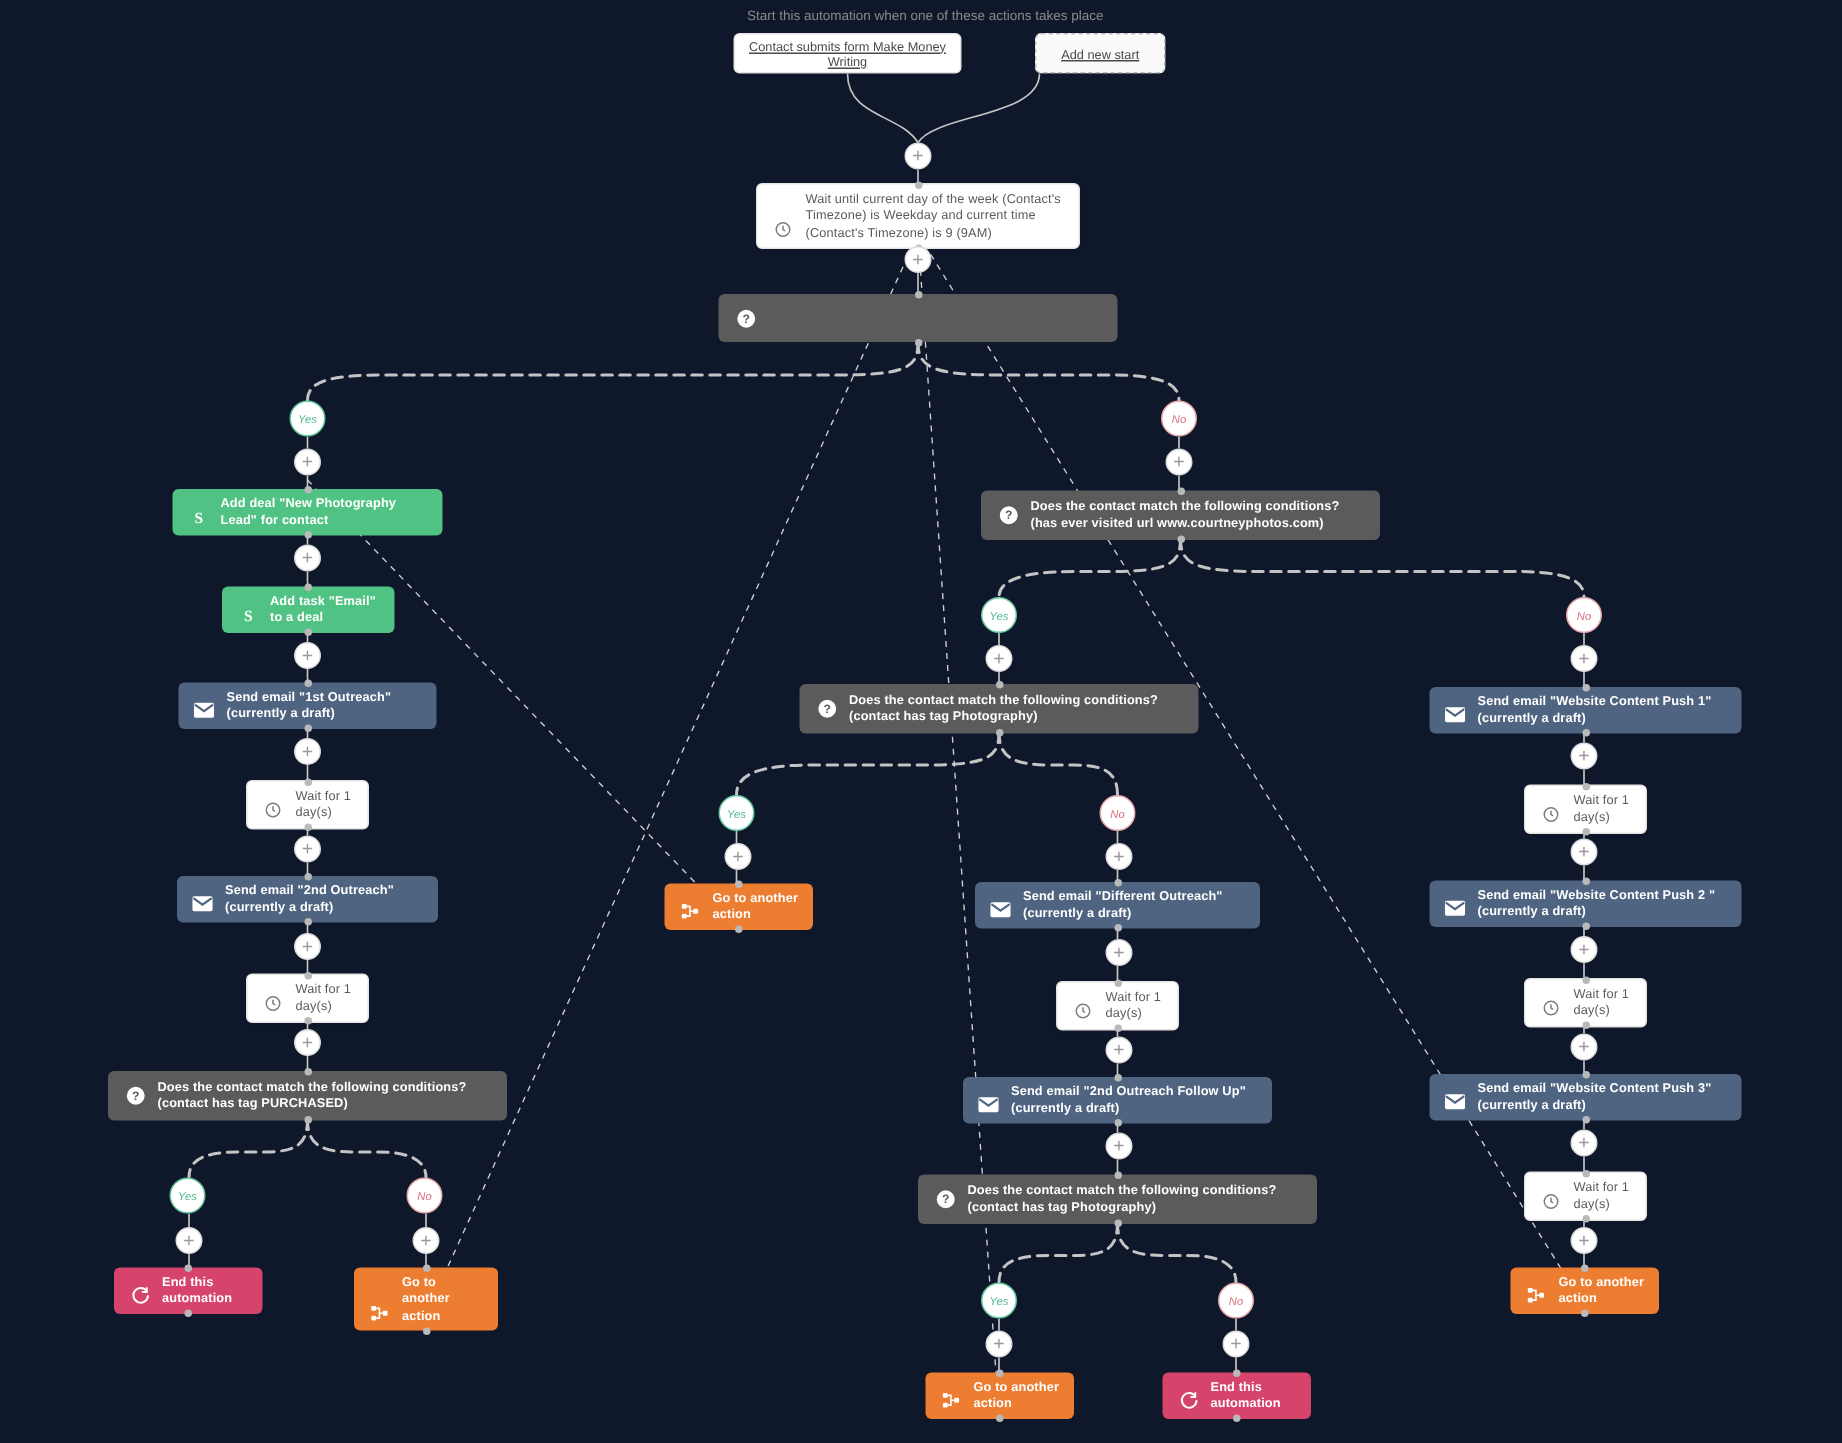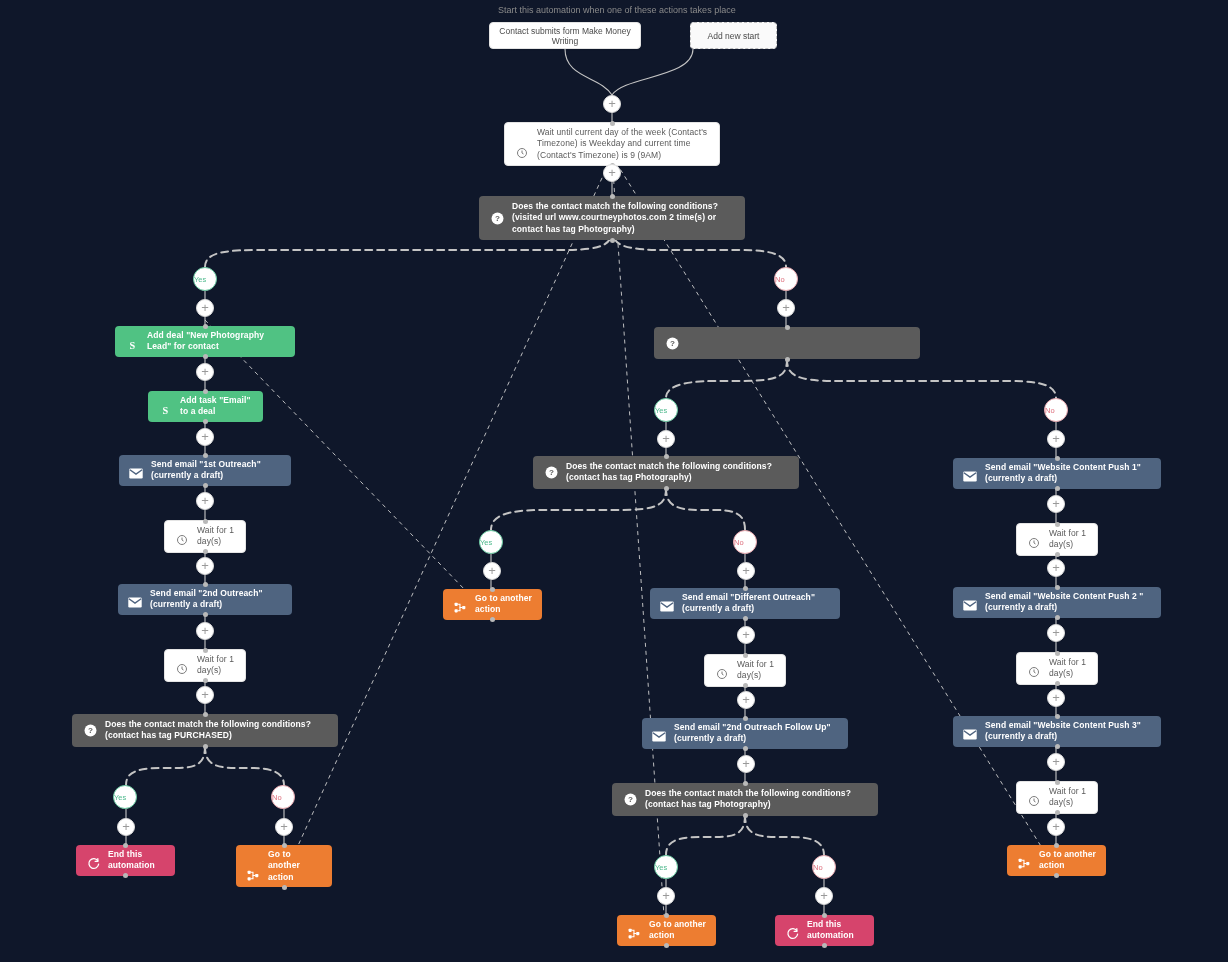--- a/index.html
+++ b/index.html
@@ -65,20 +65,21 @@
     align-items: center;
     justify-content: center;
     background: #ffffff;
     border: 1px solid #e3e3e3;
     border-radius: 4px;
     font-size: 8.5px;
     color: #4a4a4a;
     box-shadow: 0 1px 2px rgba(0,0,0,0.05);
     text-align: center;
     padding: 0 8px;
+    text-decoration: underline;
   }
   .start-node.dashed {
     border: 1px dashed #bdbdbd;
     background: #fafafa;
     box-shadow: none;
     margin-left: 40px;
   }
 
   
   .n-deal  { background: #50c283; color: #ffffff; font-weight: bold; }
@@ -129,21 +130,22 @@
   
   .branch {
     position: absolute;
     width: 24px;
     height: 24px;
     box-sizing: border-box;
     border-radius: 50%;
     background: #ffffff;
     font-size: 7.5px;
     line-height: 23px;
-    text-align: left;
+    text-align: center;
+    font-style: italic;
   }
   .branch.yes { border: 1px solid #67c9a0; color: #4eb98c; }
   .branch.no  { border: 1px solid #e8a7ad; color: #dd6d7b; }
 
   .ico svg { display: block; }
 </style>
 </head>
 <body>
 
 <div id="canvas">
@@ -260,21 +262,20 @@
       <span class="nub top"></span>
       <span class="nub bot"></span>
     </div>
     <div class="node n-cond" style="left: 479px; top: 196px; width: 266px; min-height: 32px; padding: 5px 10px;">
       <span class="ico">
         <svg width="13" height="13" viewBox="0 0 24 24">
           <circle cx="12" cy="12" r="11" fill="#ffffff"></circle>
           <text x="12" y="17" font-size="15" font-family="Liberation Sans, sans-serif" font-weight="bold" text-anchor="middle" fill="#5b5b5b">?</text>
         </svg>
       </span>
-      <span class="lbl">Does the contact match the following conditions? (visited url www.courtneyphotos.com 2 time(s) or contact has tag Photography)</span>
       <span class="nub top"></span>
       <span class="nub bot"></span>
     </div>
     <div class="node n-deal" style="left: 115px; top: 326px; width: 180px; min-height: 27px; padding: 4px 9px;">
       <span class="ico">
         <svg width="13" height="14" viewBox="0 0 24 24">
           <text x="12" y="19" font-size="19" font-family="Liberation Serif, serif" font-weight="bold" text-anchor="middle" fill="#ffffff">S</text>
         </svg>
       </span>
       <span class="lbl">Add deal "New Photography Lead" for contact</span>
@@ -371,20 +372,21 @@
       <span class="nub top"></span>
       <span class="nub bot"></span>
     </div>
     <div class="node n-cond" style="left: 654px; top: 327px; width: 266px; min-height: 32px; padding: 5px 10px;">
       <span class="ico">
         <svg width="13" height="13" viewBox="0 0 24 24">
           <circle cx="12" cy="12" r="11" fill="#ffffff"></circle>
           <text x="12" y="17" font-size="15" font-family="Liberation Sans, sans-serif" font-weight="bold" text-anchor="middle" fill="#5b5b5b">?</text>
         </svg>
       </span>
+      <span class="lbl">Does the contact match the following conditions? (has ever visited url www.courtneyphotos.com)</span>
       <span class="nub top"></span>
       <span class="nub bot"></span>
     </div>
     <div class="node n-cond" style="left: 533px; top: 456px; width: 266px; min-height: 32px; padding: 5px 10px;">
       <span class="ico">
         <svg width="13" height="13" viewBox="0 0 24 24">
           <circle cx="12" cy="12" r="11" fill="#ffffff"></circle>
           <text x="12" y="17" font-size="15" font-family="Liberation Sans, sans-serif" font-weight="bold" text-anchor="middle" fill="#5b5b5b">?</text>
         </svg>
       </span>

